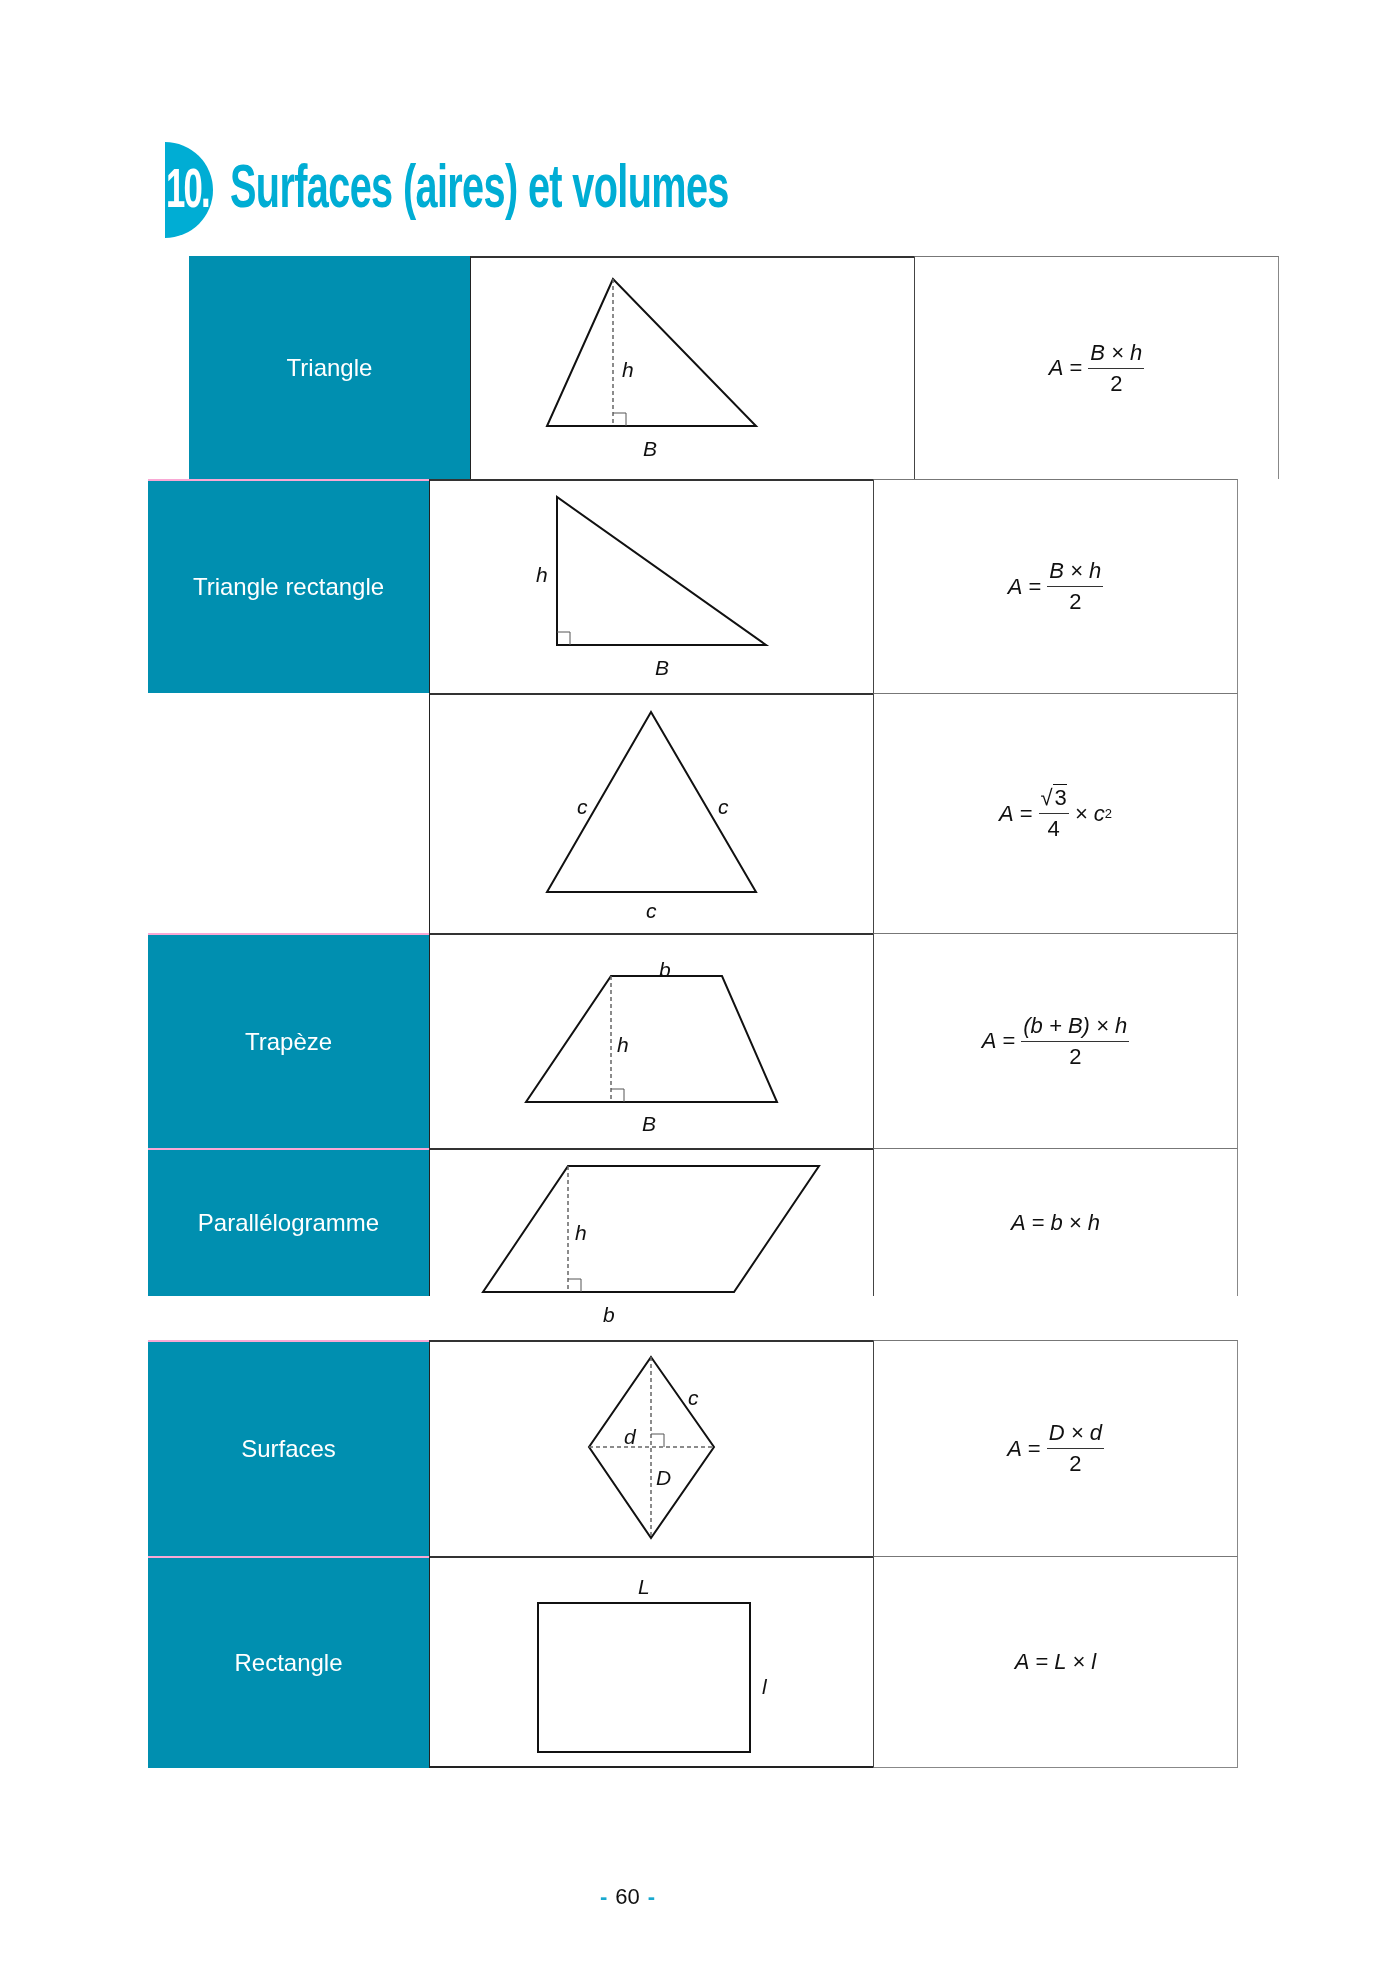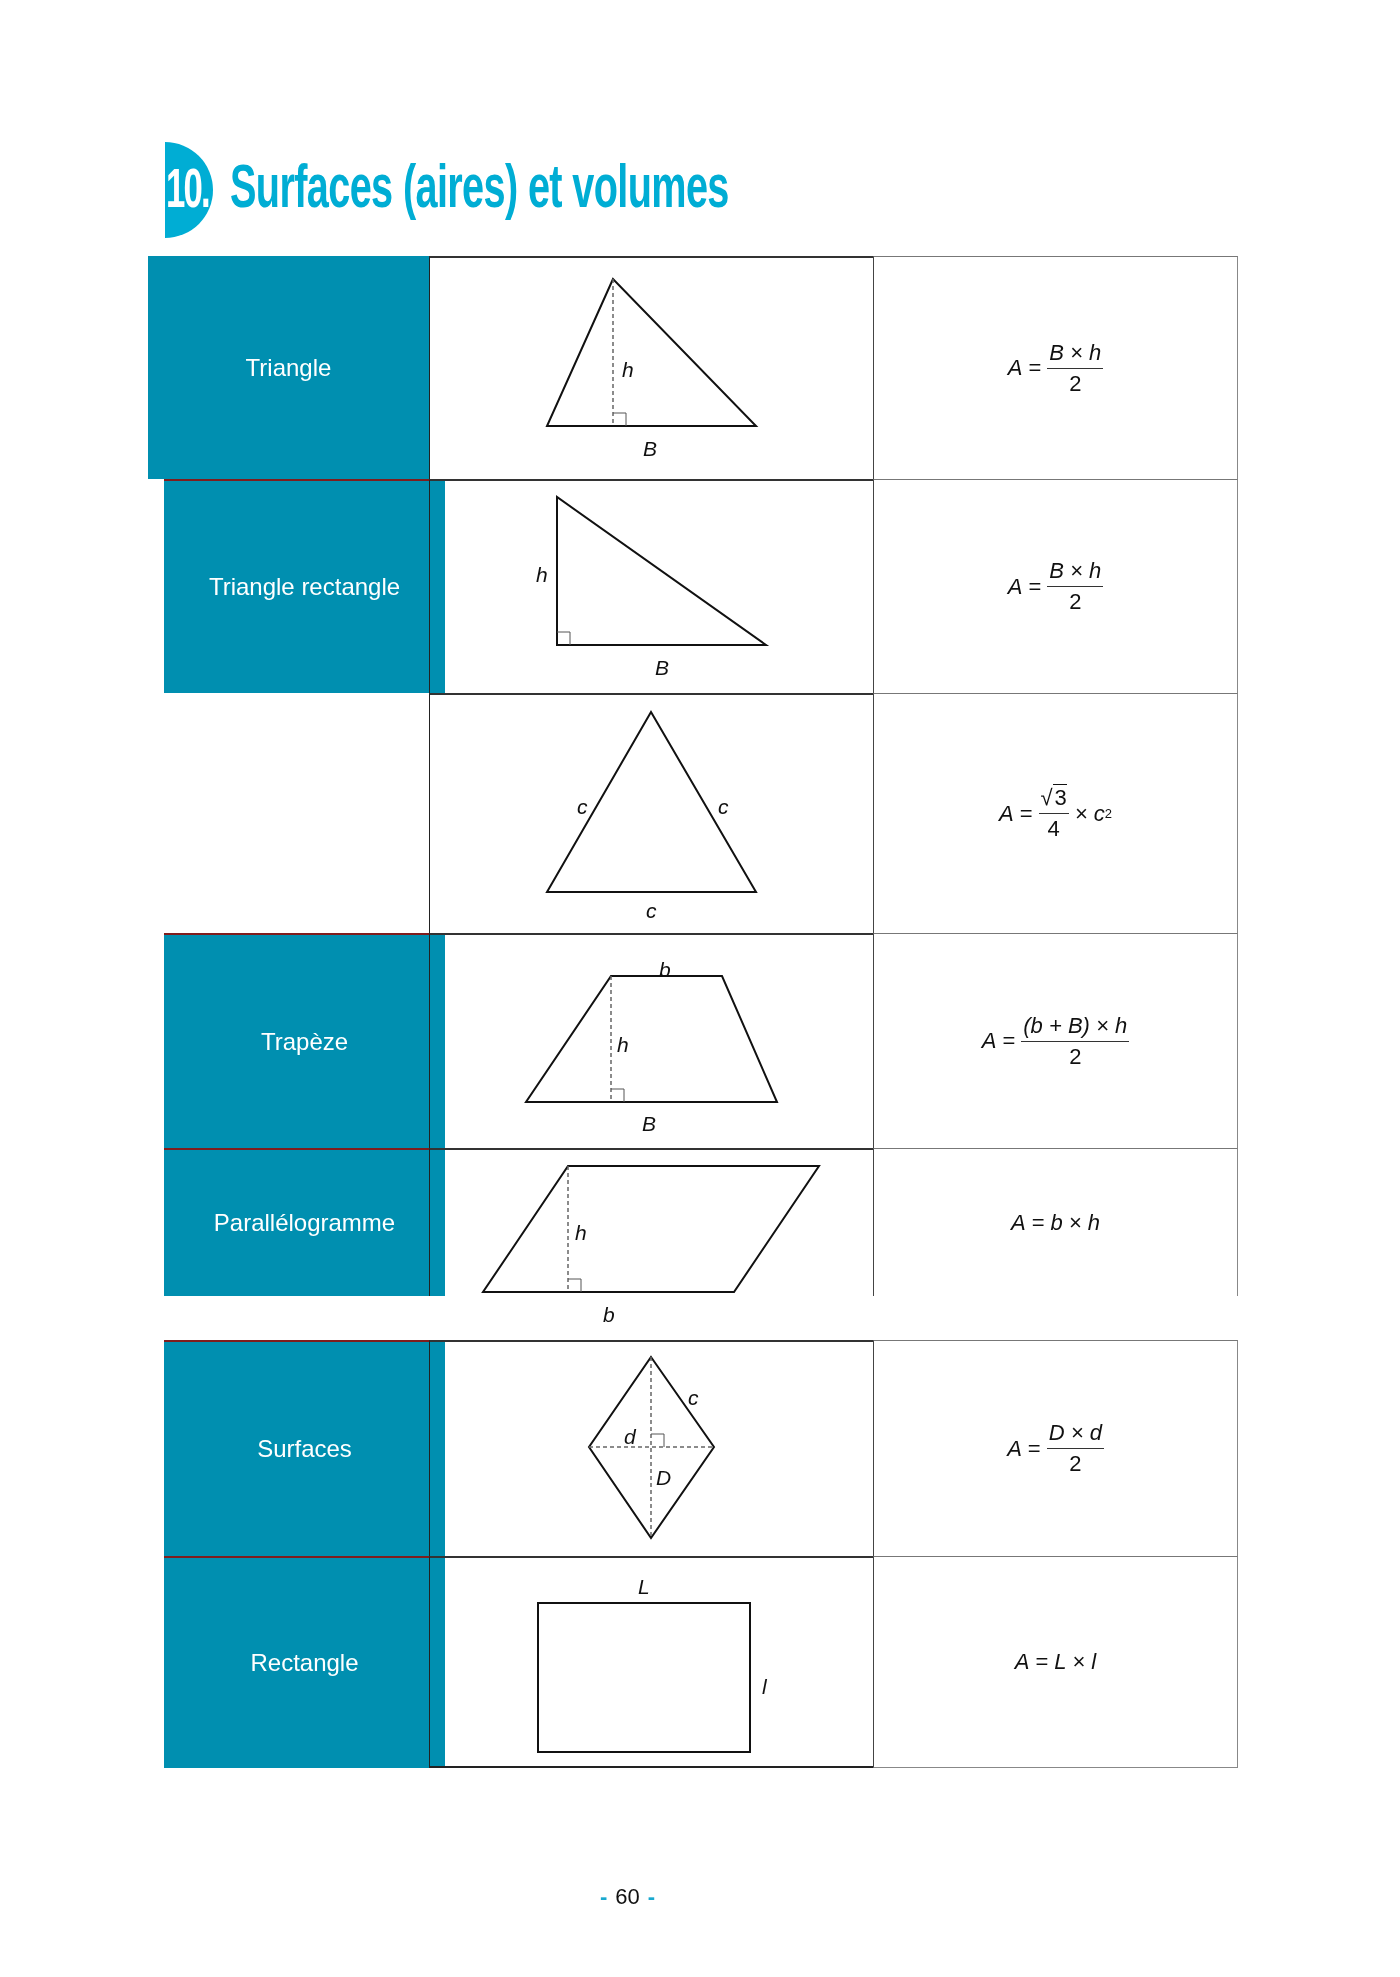--- a/index.html
+++ b/index.html
@@ -3,21 +3,21 @@
 <meta charset="utf-8">
 <style>
   html, body { margin:0; padding:0; background:#ffffff; }
   body { width:1400px; height:1977px; position:relative; overflow:hidden; font-family:"Liberation Sans", sans-serif; }
   .badge { position:absolute; left:165px; top:142px; width:48px; height:96px; background:#00add4; border-radius:0 48px 48px 0; }
   .badge-num { position:absolute; left:166px; top:158px; width:46px; height:60px; color:#fff; font-weight:bold; font-size:56px; line-height:60px; letter-spacing:-3px; transform:scaleX(0.62); transform-origin:left top; white-space:nowrap; }
   .title { position:absolute; left:230px; top:152px; color:#00add4; font-weight:bold; font-size:62px; line-height:68px; white-space:nowrap; transform:scaleX(0.64); transform-origin:left top; letter-spacing:-1px; }
   .table { position:absolute; left:148px; top:256px; width:1089px; }
   .row { position:absolute; left:0; width:1089px; }
   .label-cell { position:absolute; left:0; top:0; bottom:0; width:281px; background:#008fb0; color:#fff; display:flex; align-items:center; justify-content:center; font-size:24px; }
-  .label-cell.sep { border-top:2px solid #7f1d1d;margin-left:16px; }
+  .label-cell.sep { border-top:2px solid #f9a8d4; }
   .fig-cell { position:absolute; left:281px; top:0; bottom:0; width:444px; border-left:1px solid #222; border-top:2px solid #333; }
   .formula-cell { position:absolute; left:725px; top:0; bottom:0; width:363px; border-left:1.5px solid #444; border-top:1.5px solid #777; border-right:1.5px solid #888; display:flex; align-items:center; justify-content:center; font-size:22px; color:#111; }
   .row.last .fig-cell { border-bottom:2px solid #222; }
   .row.last .formula-cell { border-bottom:1.5px solid #888; }
   .f { display:inline-flex; align-items:center; font-style:italic; white-space:nowrap; }
   .f .eq { margin:0 6px; font-style:normal; }
   .frac { display:inline-flex; flex-direction:column; align-items:center; }
   .frac .num { padding:0 2px 2px; border-bottom:1.5px solid #333; font-style:italic; }
   .frac .den { padding-top:2px; font-style:normal; }
   .sqrt { font-style:normal; }
@@ -31,21 +31,21 @@
 </style>
 </head>
 <body>
 
 <div class="badge"></div>
 <div class="badge-num">10.</div>
 <div class="title">Surfaces (aires) et volumes</div>
 
 <div class="table">
 
-  <div class="row" style="top:0; height:223px;">
+  <div class="row" style="top:0; height:223px;margin-left:41px;">
     <div class="label-cell">Triangle</div>
     <div class="fig-cell"></div>
     <div class="formula-cell">
       <span class="f">
         <span>A</span>
         <span class="eq">=</span>
         <span class="frac">
           <span class="num">B × h</span>
           <span class="den">2</span>
         </span>

